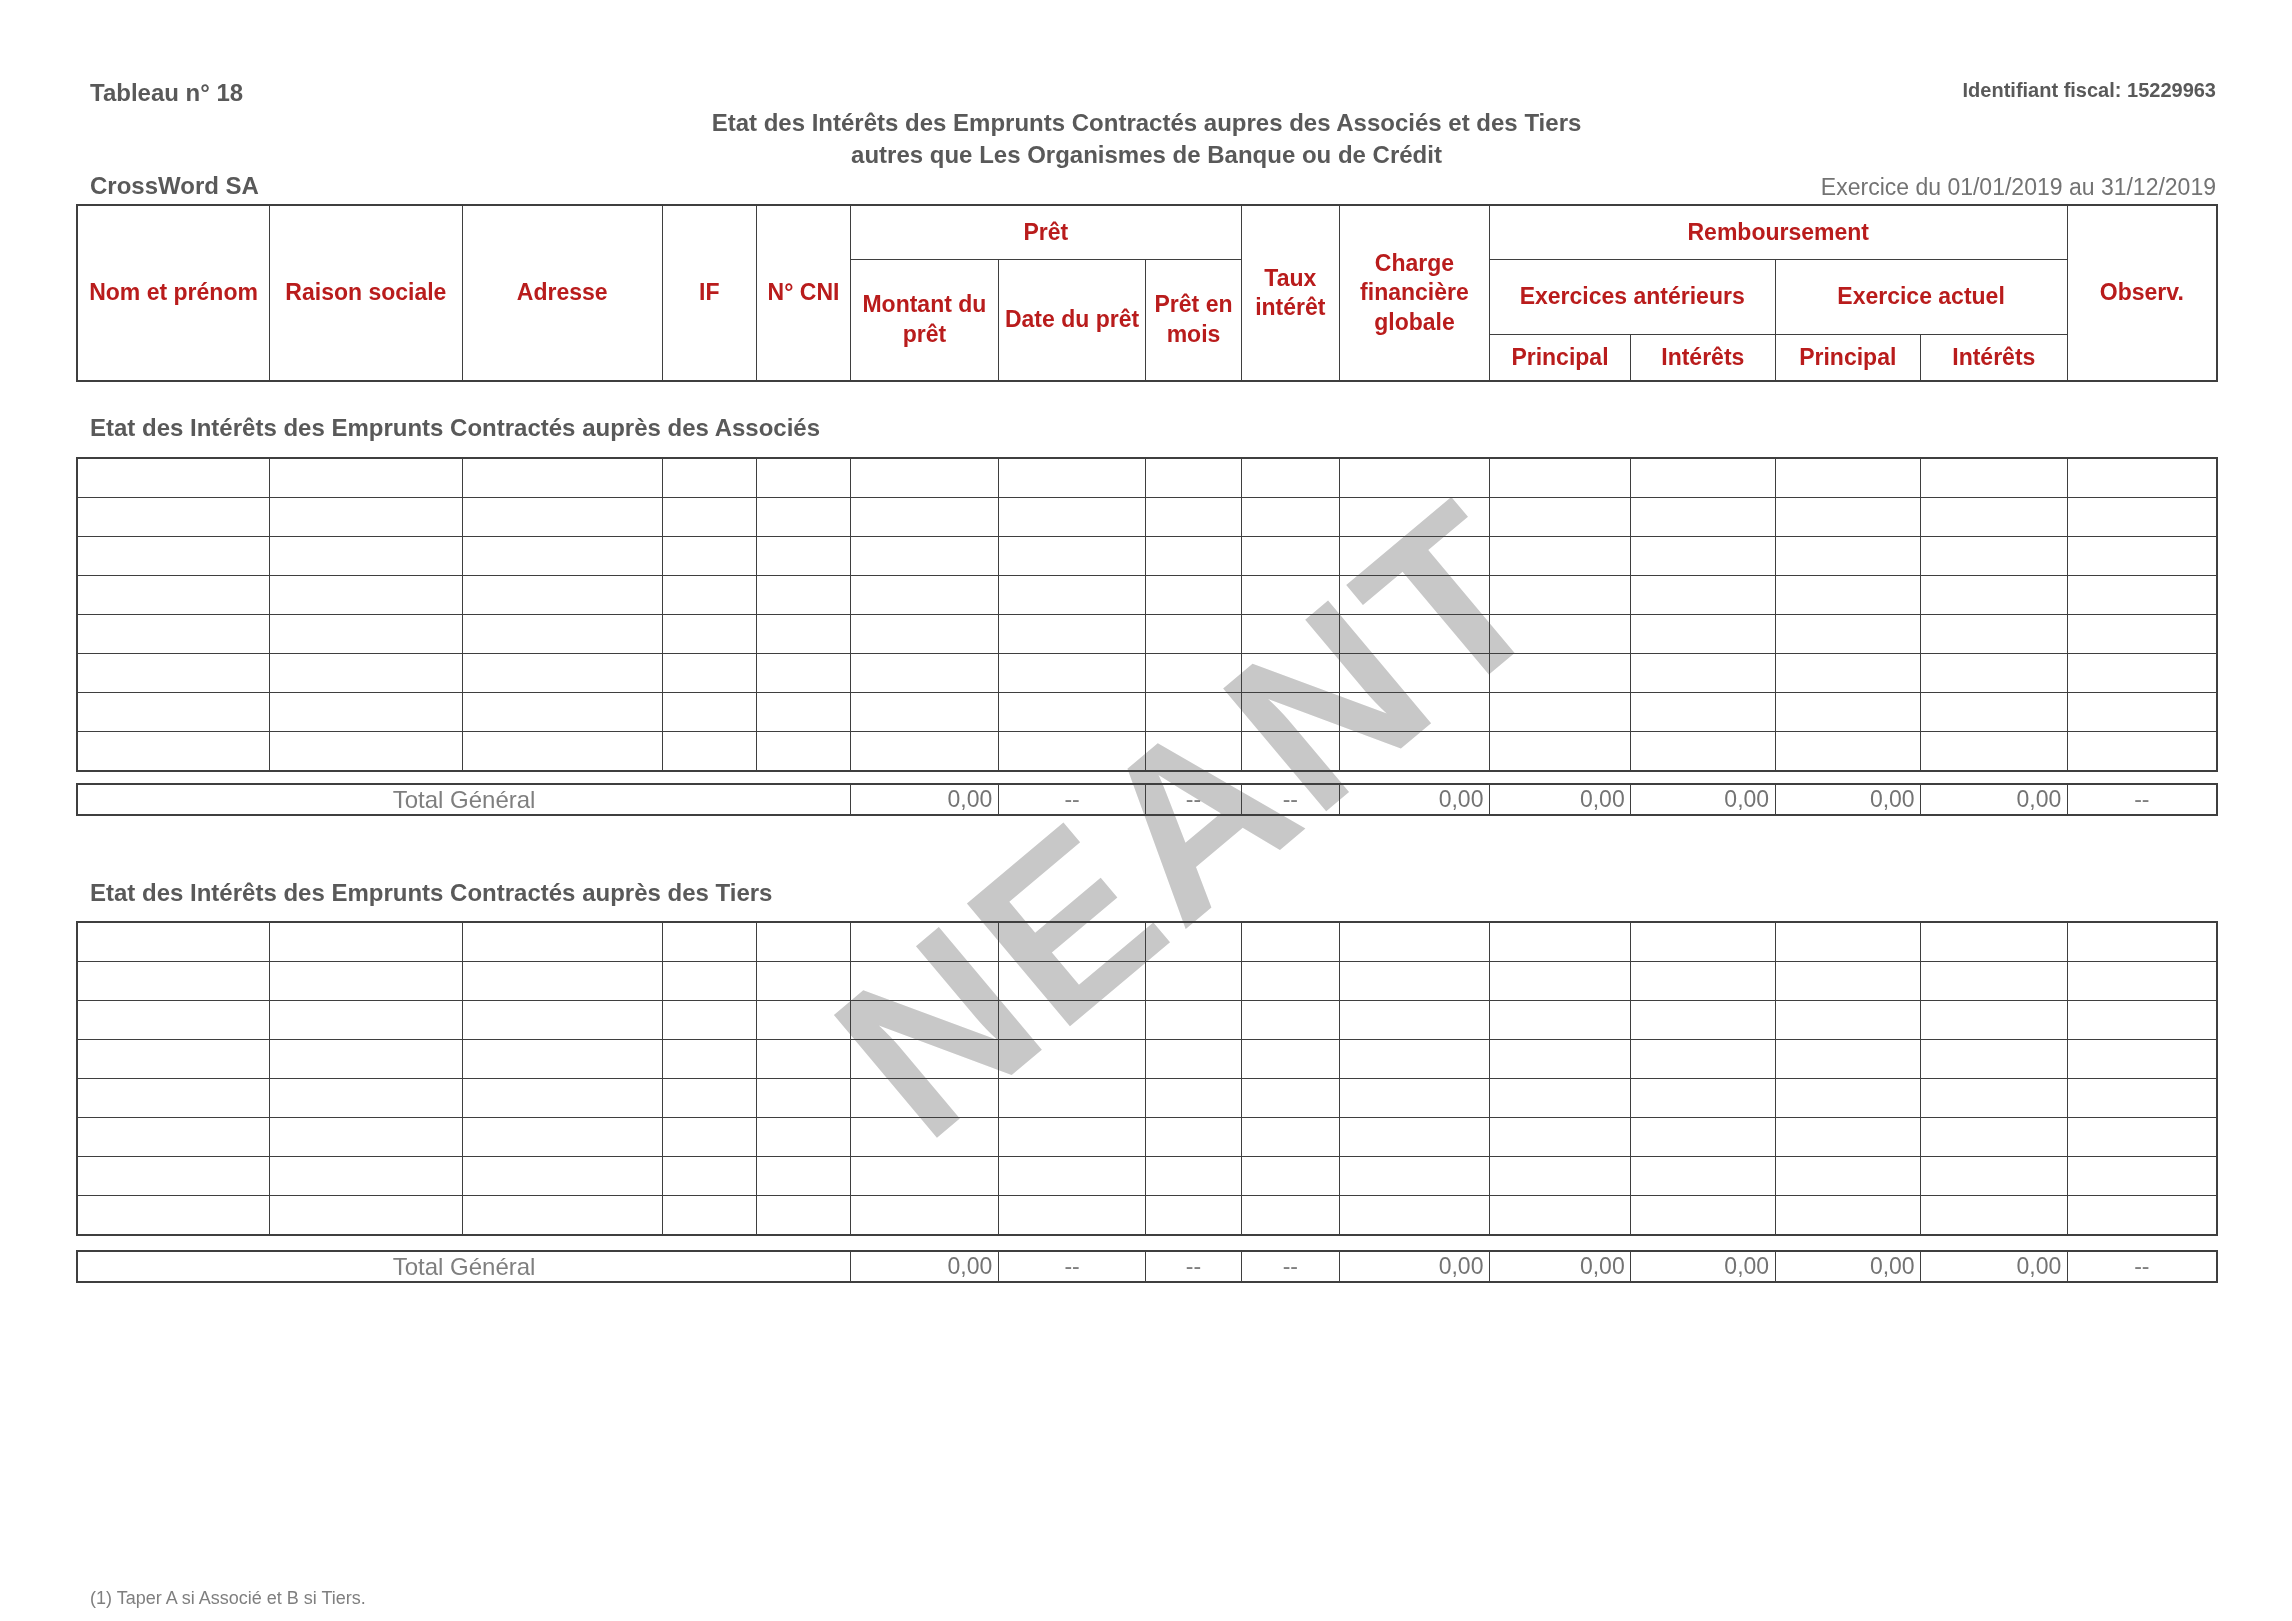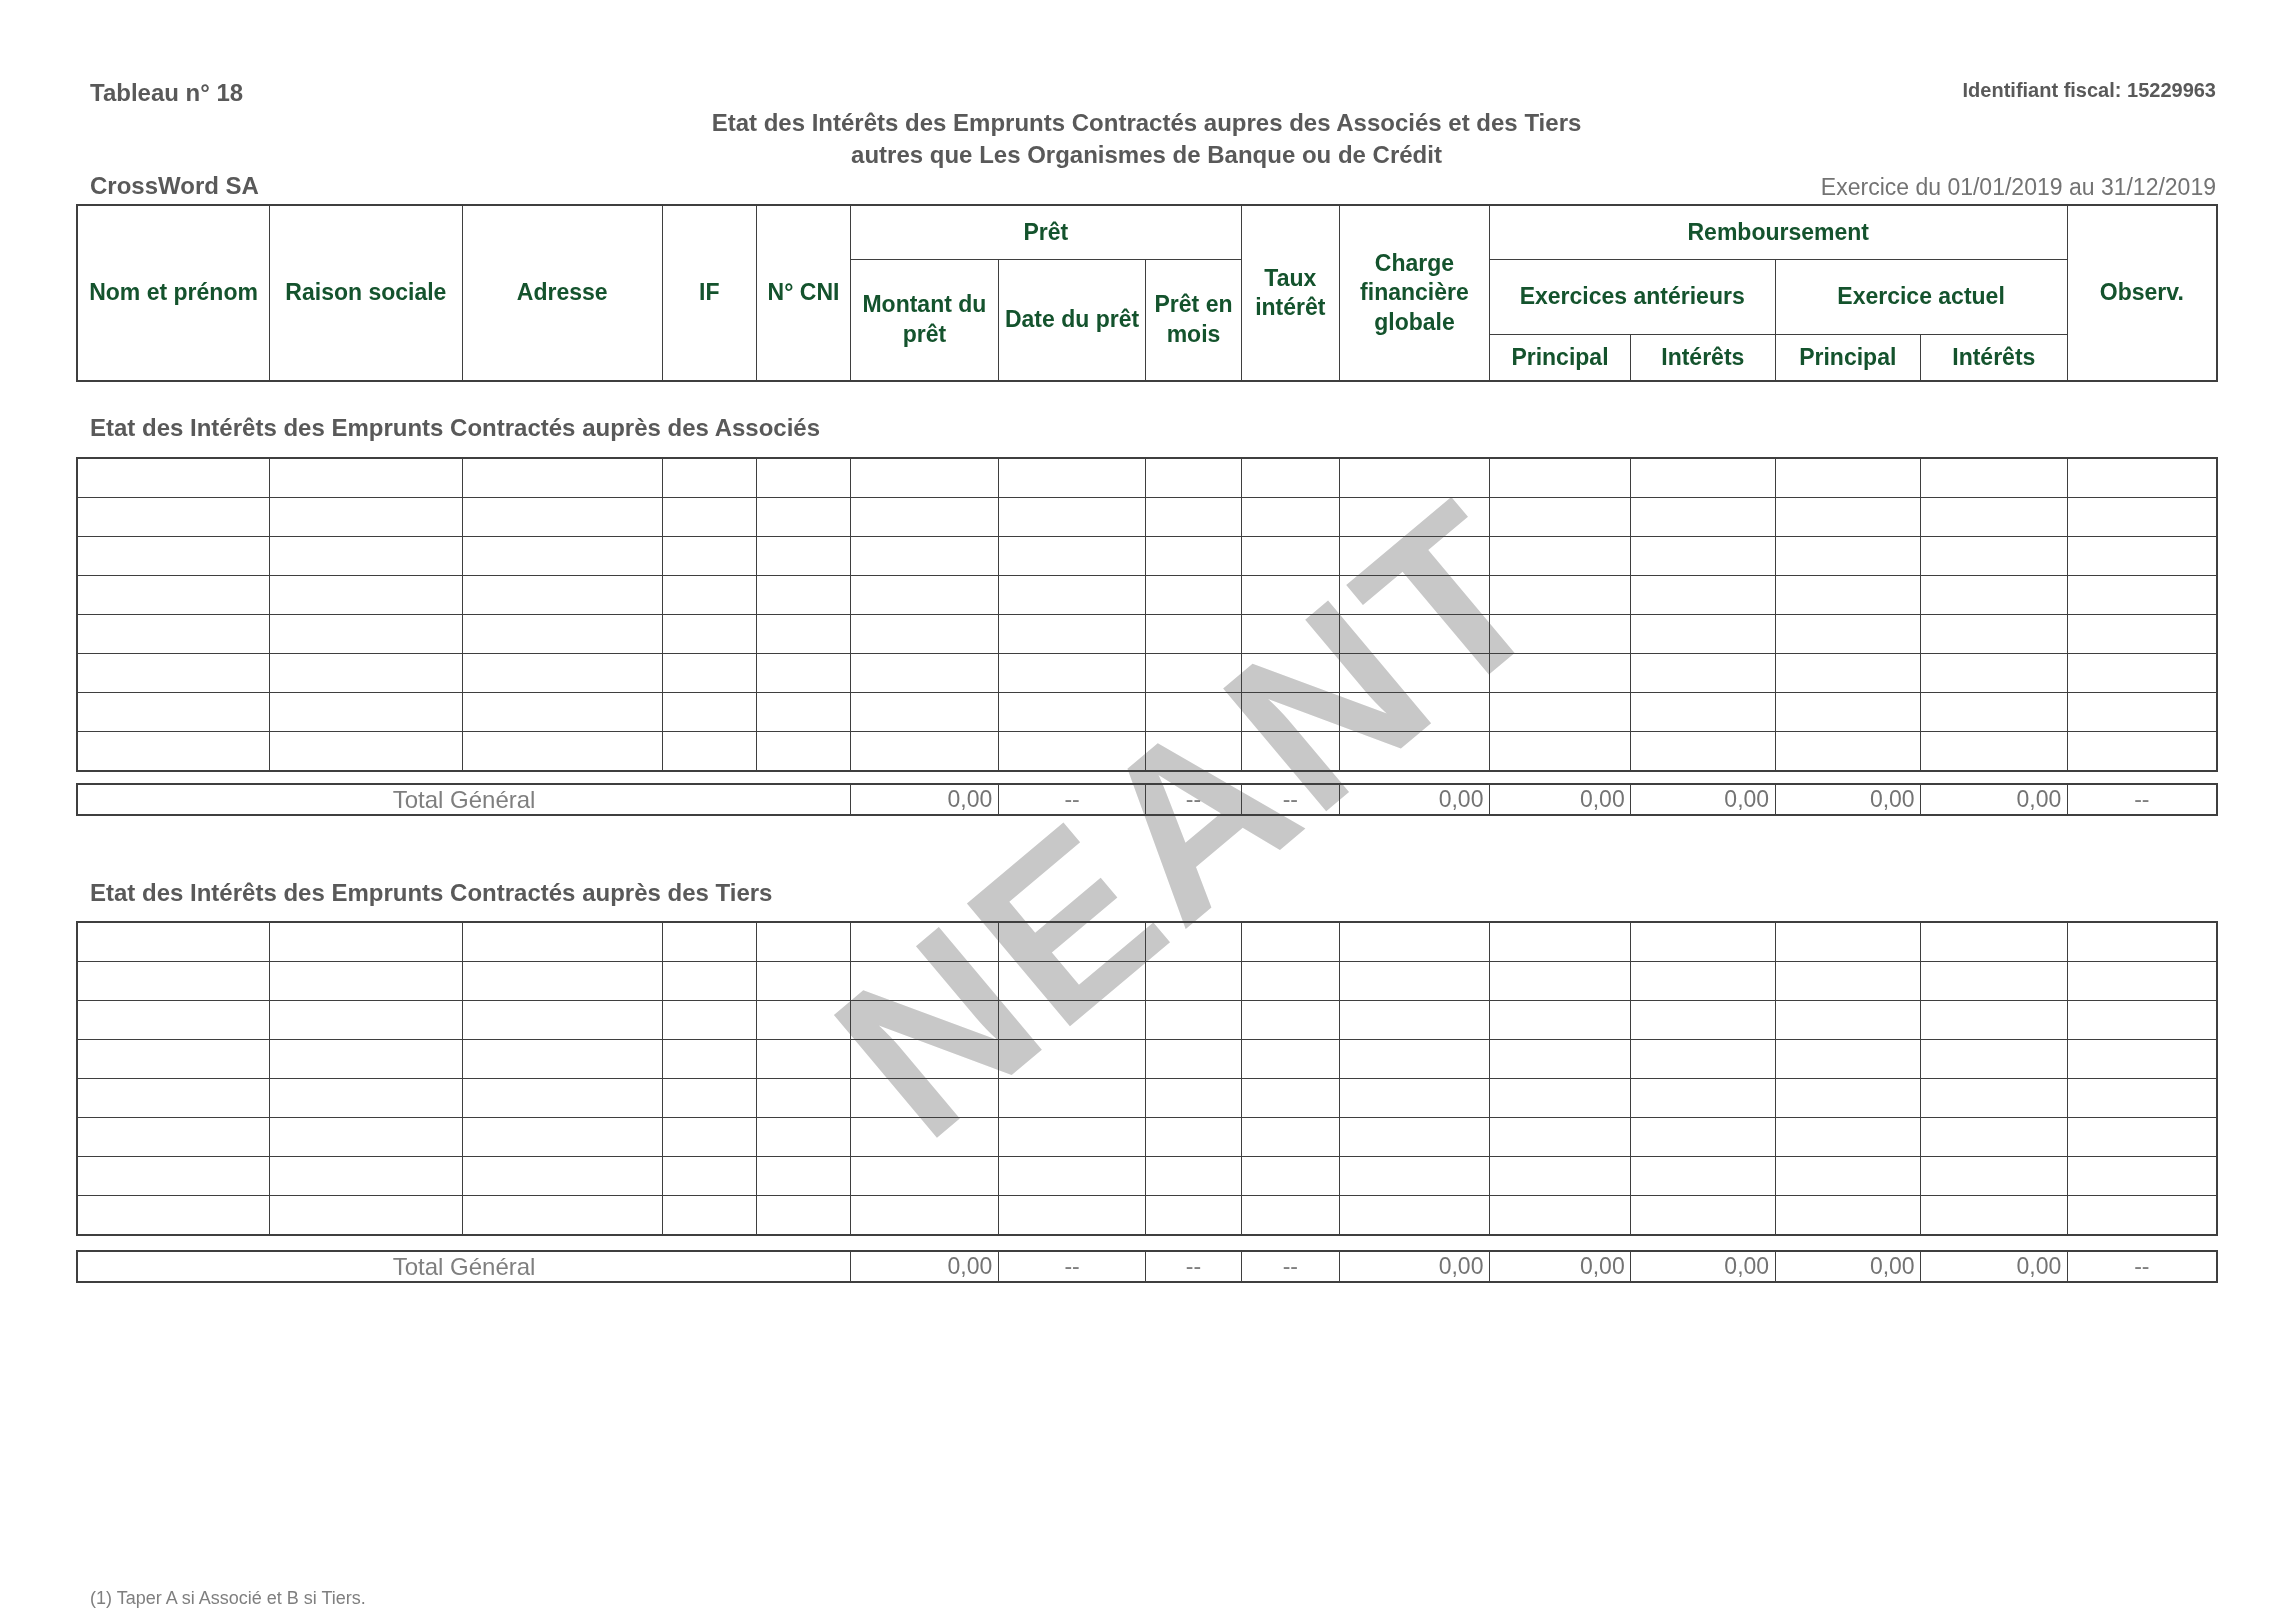--- a/index.html
+++ b/index.html
@@ -42,21 +42,21 @@
   .grid th,.grid td{border:1.8px solid #3f3f3f;padding:0 5.4px;background:transparent;}
   .c1{width:9%}.c2{width:9%}.c3{width:9.35%}.c4{width:4.4%}.c5{width:4.4%}
   .c6{width:6.9%}.c7{width:6.9%}.c8{width:4.45%}.c9{width:4.6%}.c10{width:7%}
   .c11{width:6.6%}.c12{width:6.75%}.c13{width:6.8%}.c14{width:6.85%}.c15{width:7%}
 
   #header-table{top:204px;}
   #header-table tr.h1{height:54px;}
   #header-table tr.h2{height:75px;}
   #header-table tr.h3{height:47px;}
   .hdr{
-    font-size:23px;font-weight:bold;color:#14532d;
+    font-size:23px;font-weight:bold;color:#b91c1c;
     text-align:center;vertical-align:middle;line-height:1.28;
     overflow-wrap:break-word;
   }
   .th-pad-wide{padding:0 34px;}
   .th-cni{padding:0 16px;}
   .th-narrow{word-break:break-word;}
 
   .section-title{font-size:24px;font-weight:bold;color:#595959;}
   #section1-title{left:90px;top:414px;}
   #section2-title{left:90px;top:879px;}

